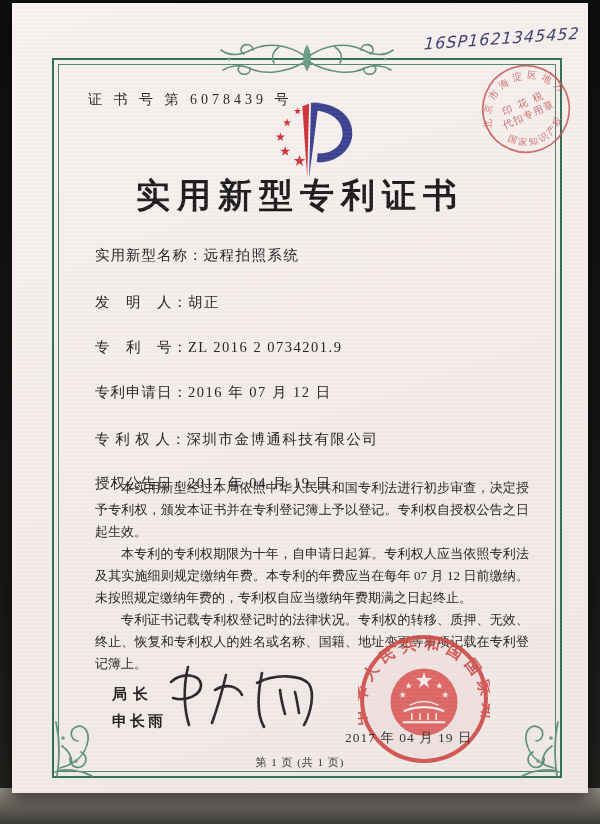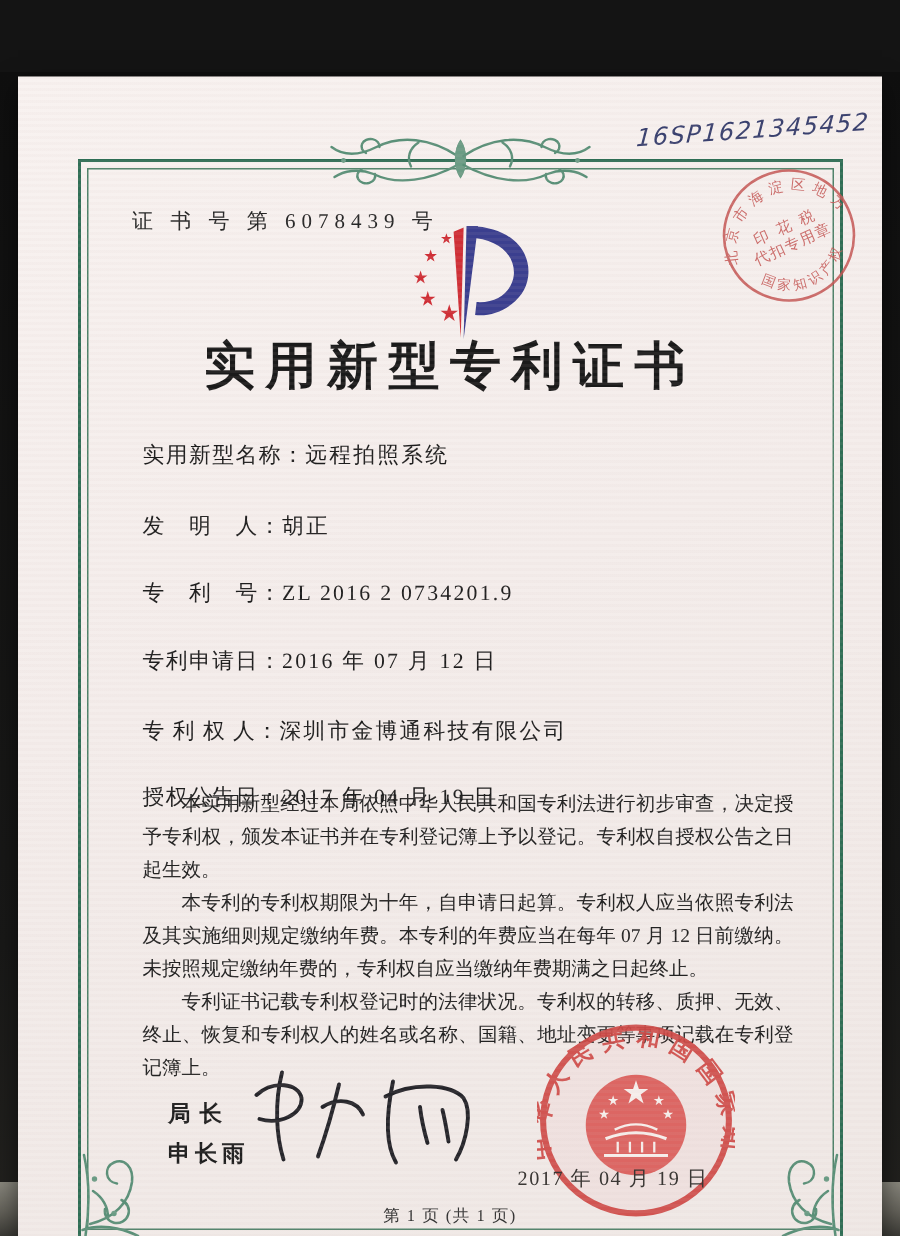--- a/index.html
+++ b/index.html
@@ -3,21 +3,21 @@
 <meta charset="utf-8">
 <style>
   html,body{margin:0;padding:0;}
   body{
     width:600px;height:824px;
     background:#141414;
     font-family:"Liberation Serif","DejaVu Serif",serif;
     position:relative;overflow:hidden;
   }
   .photo-frame{position:absolute;inset:0;
-    background:linear-gradient(180deg,#0f0f0f 0%,#191918 75%,#23221f 100%);margin-top:48px;}
+    background:linear-gradient(180deg,#0f0f0f 0%,#191918 75%,#23221f 100%);}
   .table-surface{position:absolute;left:0;right:0;bottom:0;height:36px;
     background:linear-gradient(180deg,#8a887e 0%,#64625a 55%,#3c3b36 100%);}
   .paper{
     position:absolute;left:12px;top:3px;width:576px;height:790px;
     background:linear-gradient(160deg,#f8f2f0 0%,#f4edeb 45%,#efe8e5 100%);
     box-shadow:0 6px 16px rgba(0,0,0,.55);
   }
   .paper::after{content:"";position:absolute;inset:0;pointer-events:none;
     background:repeating-linear-gradient(180deg,rgba(210,190,188,.07) 0 2px,rgba(255,255,255,0) 2px 4px);}
   .border-box{

